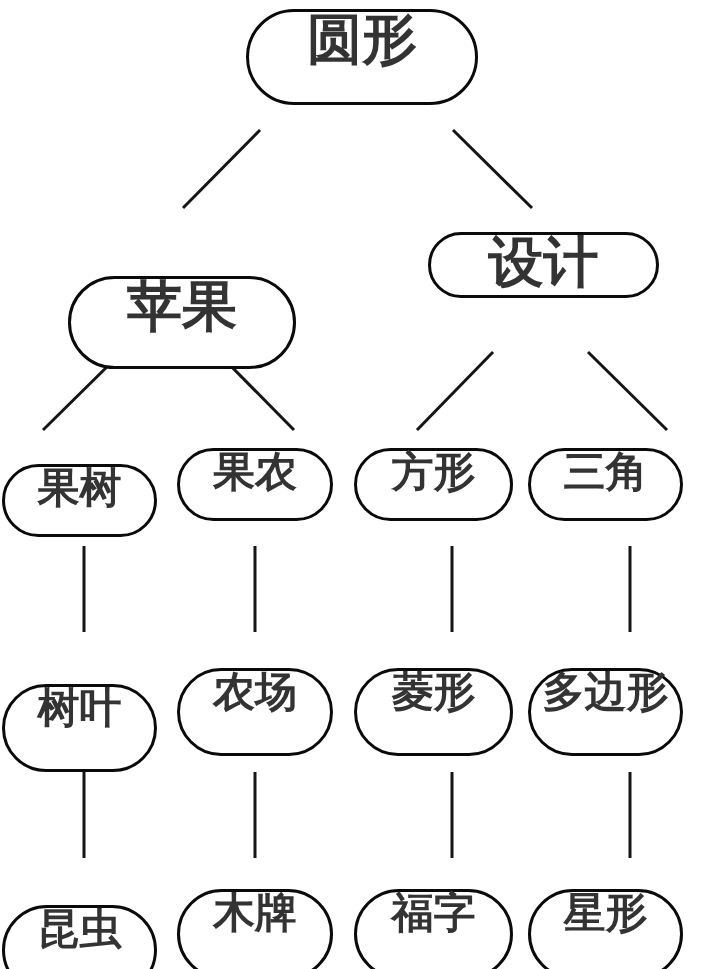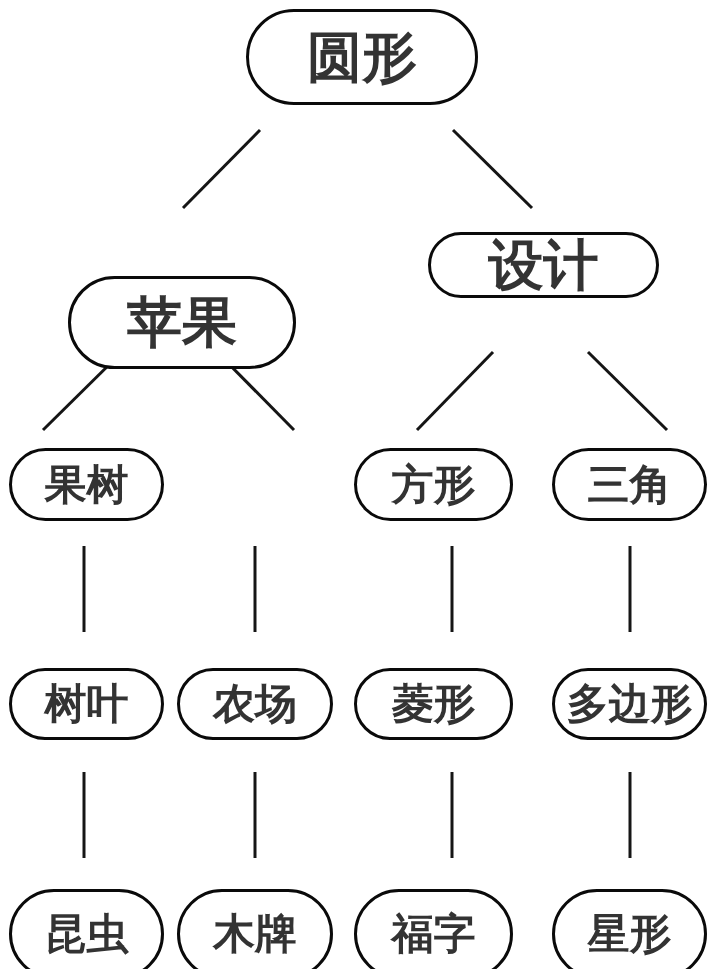--- a/index.html
+++ b/index.html
@@ -27,38 +27,38 @@
     stroke-width: 3;
     stroke-linecap: butt;
   }
   .node {
     position: absolute;
     box-sizing: border-box;
     background: #ffffff;
     border: 3px solid #0a0a0a;
     border-radius: 999px;
     display: flex;
-    align-items: center;
+    align-items: flex-start;
     justify-content: center;
     color: #333333;
     font-weight: 700;
     white-space: nowrap;
     line-height: 1;
   }
   .lv-big   { font-size: 55px; }
   .lv-small { font-size: 42px; }
 
   
   .r3 { top: 448px; height: 73px; }
-  .r4 { top: 668px; height: 72px; }
+  .r4 { top: 668px; height: 88px; }
   .r5 { top: 889px; height: 90px; }
-  .c1 { left: 9px;   width: 155px; }
+  .c1 { left: 2px;   width: 155px; margin-top: 16px; }
   .c2 { left: 177px; width: 156px; }
   .c3 { left: 354px; width: 159px; }
-  .c4 { left: 552px; width: 155px; }
+  .c4 { left: 528px; width: 155px; }
 
   .n-root   { left: 246px; top: 9px;   width: 232px; height: 96px; }
   .n-apple  { left: 68px;  top: 232px; width: 228px; height: 93px; margin-top: 44px; }
   .n-design { left: 428px; top: 232px; width: 231px; height: 66px; }
 </style>
 </head>
 <body>
 
 <div class="canvas">
 
@@ -90,20 +90,23 @@
   <div class="node lv-big n-apple">
     <span>苹果</span>
   </div>
   <div class="node lv-big n-design">
     <span>设计</span>
   </div>
 
   <div class="node lv-small r3 c1">
     <span>果树</span>
   </div>
+  <div class="node lv-small r3 c2">
+    <span>果农</span>
+  </div>
   <div class="node lv-small r3 c3">
     <span>方形</span>
   </div>
   <div class="node lv-small r3 c4">
     <span>三角</span>
   </div>
 
   <div class="node lv-small r4 c1">
     <span>树叶</span>
   </div>

